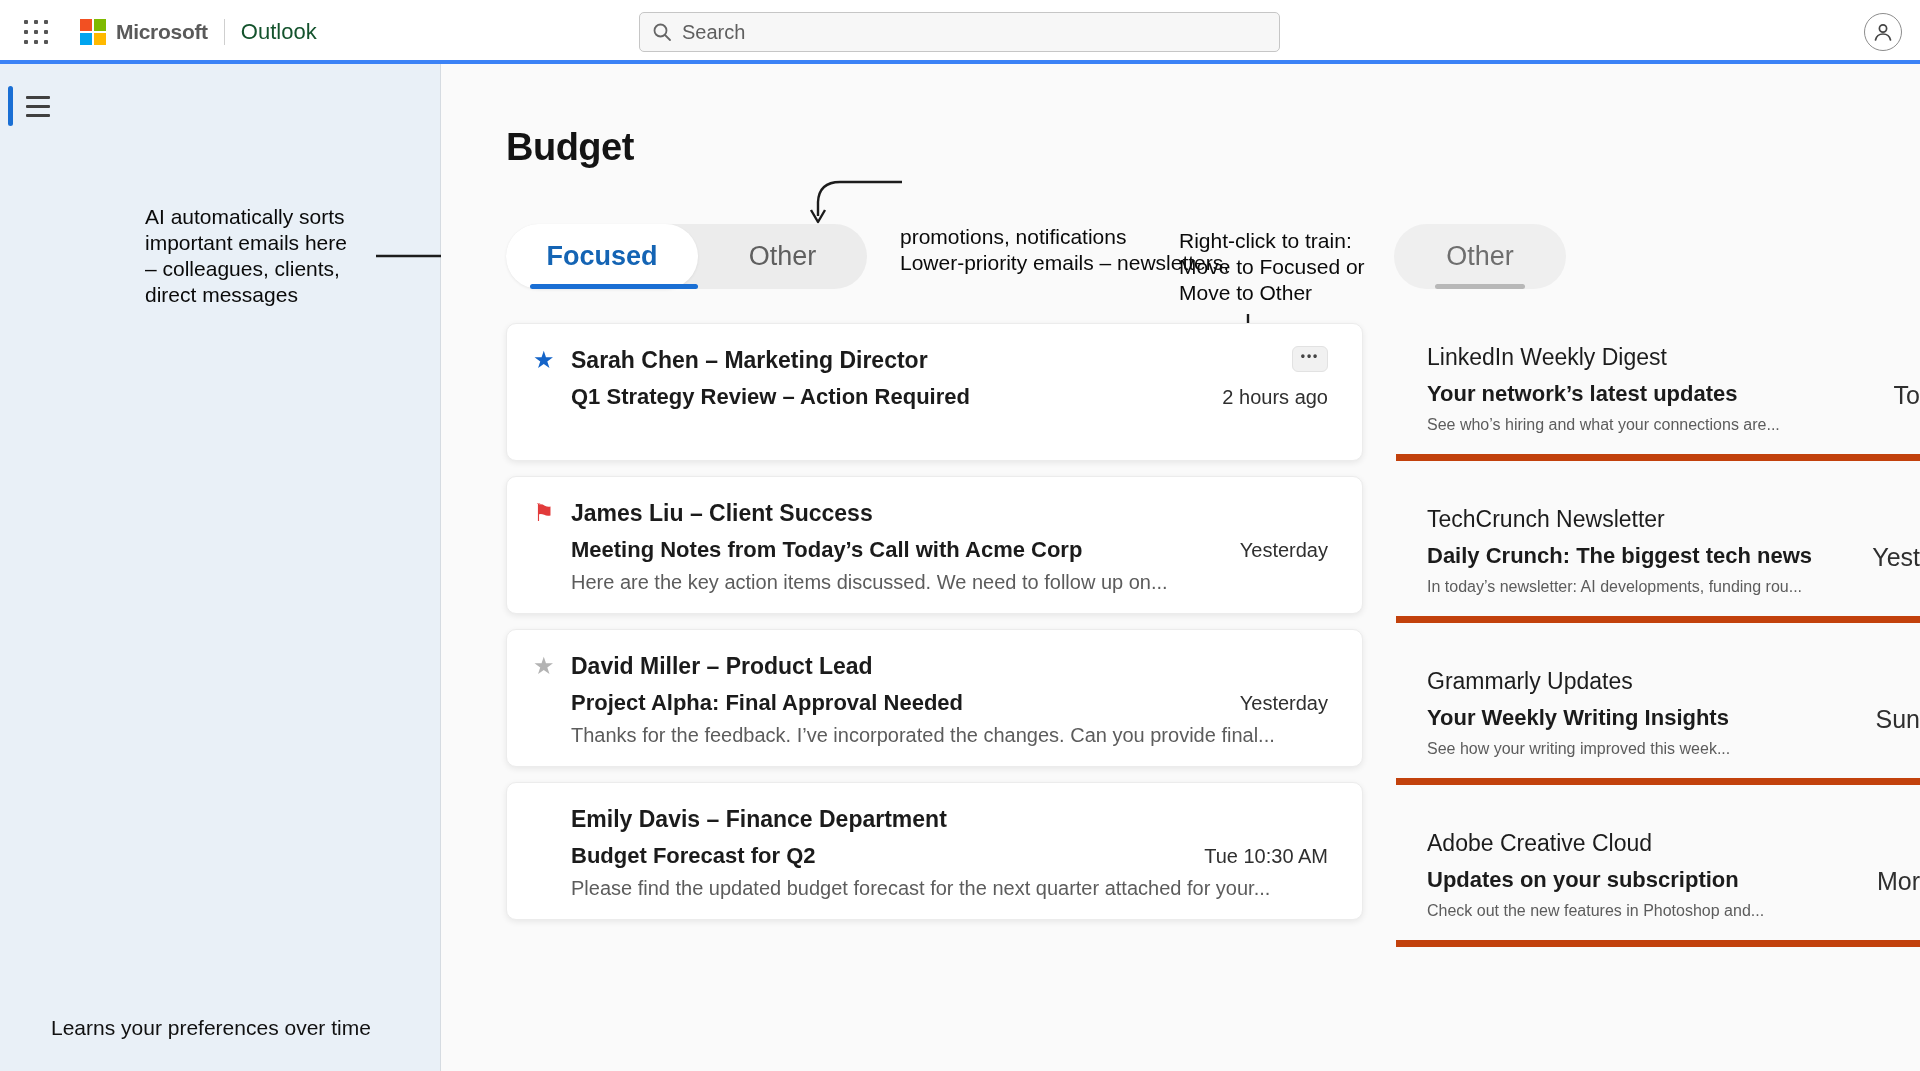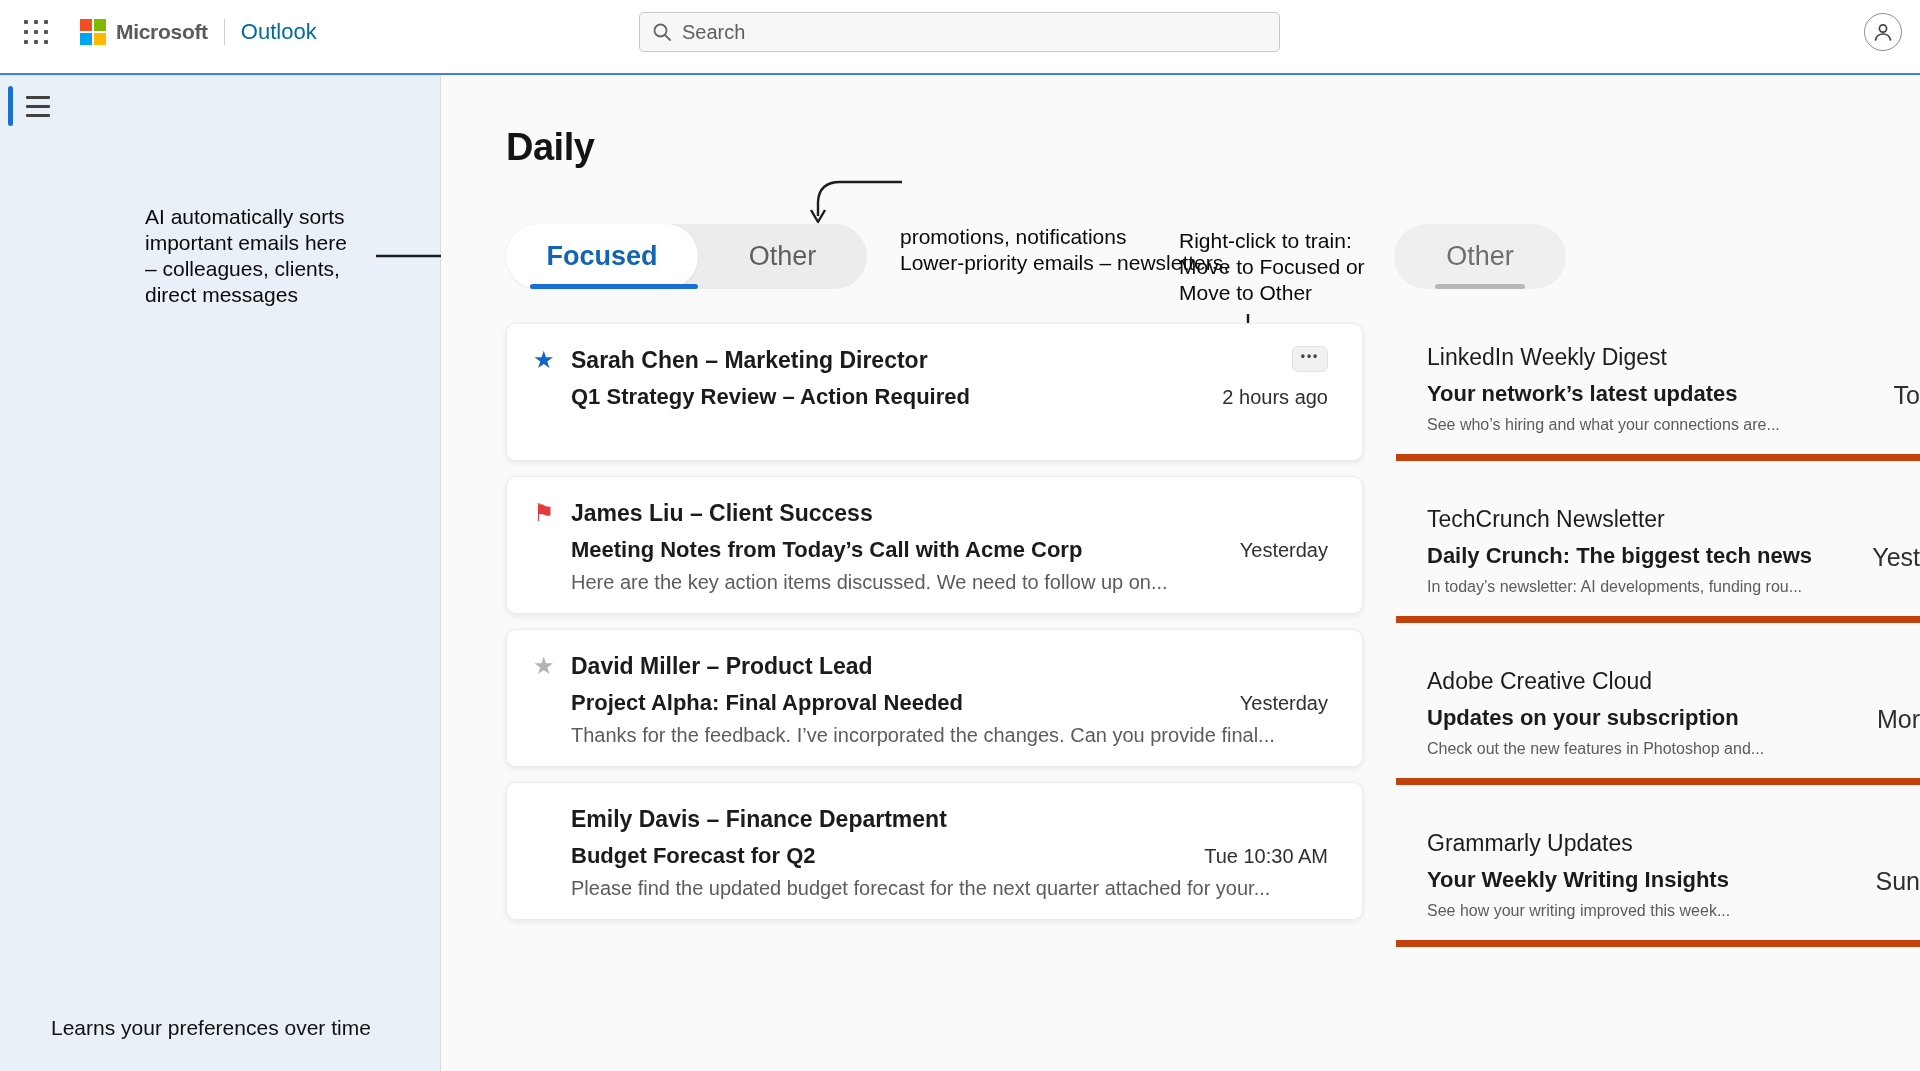--- a/index.html
+++ b/index.html
@@ -1,30 +1,30 @@
 <!DOCTYPE html>
 <html><head>
 <meta charset="utf-8">
 <style>
   * { margin:0; padding:0; box-sizing:border-box; }
   html,body { width:1920px; height:1071px; }
   body { font-family:"Liberation Sans", sans-serif; background:#fff; }
   .screen { position:relative; width:1920px; height:1071px; overflow:hidden; background:#fafafa; }
 
   
-  .topbar { position:absolute; top:0; left:0; width:1920px; height:75px; background:#fff; border-bottom:2px solid #3b82f6; z-index:5; }
+  .topbar { position:absolute; top:0; left:0; width:1920px; height:64px; background:#fff; border-bottom:4px solid #3b82f6; z-index:5; }
   .waffle { position:absolute; left:18px; top:14px; width:36px; height:36px; border:none; background:transparent; cursor:pointer; display:grid; grid-template-columns:repeat(3,6px); grid-template-rows:repeat(3,6px); gap:4px; place-content:center; }
   .waffle i { width:4px; height:4px; background:#555; border-radius:1px; justify-self:center; align-self:center; }
   .brand { position:absolute; left:80px; top:0; height:64px; display:flex; align-items:center; }
   .mslogo { display:grid; grid-template-columns:12px 12px; grid-template-rows:12px 12px; gap:2px; margin-right:10px; }
   .mslogo i:nth-child(1){background:#f25022;} .mslogo i:nth-child(2){background:#7fba00;}
   .mslogo i:nth-child(3){background:#00a4ef;} .mslogo i:nth-child(4){background:#ffb900;}
   .brand-name { font-size:21px; font-weight:700; color:#5a5a5a; letter-spacing:-0.3px; }
   .brand-divider { width:1px; height:26px; background:#cfcfcf; margin:0 16px; }
-  .app-name { font-size:22px; color:#0369a1; }
+  .app-name { font-size:22px; color:#14532d; }
   .searchbox { position:absolute; left:639px; top:12px; width:641px; height:40px; background:#f7f7f7; border:1px solid #c6c6c6; border-radius:5px; display:flex; align-items:center; padding:0 12px; }
   .searchbox input { flex:1; border:none; background:transparent; outline:none; font-size:20px; color:#333; font-family:"Liberation Sans", sans-serif; }
   .searchbox input::placeholder { color:#5f5f5f; }
   .search-ic { margin-right:10px; display:flex; }
   .avatar-btn { position:absolute; right:18px; top:13px; width:38px; height:38px; border-radius:50%; border:1.5px solid #8d8d8d; background:#fff; display:flex; align-items:center; justify-content:center; cursor:pointer; }
 
   
   .sidebar { position:absolute; top:64px; left:0; width:441px; height:1007px; background:#e9f0f7; border-right:1px solid #d5dbe1; }
   .accent-bar { position:absolute; left:8px; top:22px; width:5px; height:40px; border-radius:3px; background:#1a6fd4; }
   .hamburger { position:absolute; left:26px; top:28px; width:32px; height:28px; border:none; background:transparent; cursor:pointer; display:flex; flex-direction:column; justify-content:center; gap:6px; }
@@ -132,21 +132,21 @@
     </div>
     <div class="side-footer">Learns your preferences over time</div>
   </aside>
 
   <svg class="arrow-svg" style="left:374px; top:243px;" width="122" height="26">
     <line x1="2" y1="13" x2="104" y2="13" stroke="#1c1c1c" stroke-width="2.4"></line>
     <polyline points="100,6 113,13 100,20" fill="none" stroke="#1c1c1c" stroke-width="2.4" stroke-linejoin="round"></polyline>
   </svg>
 
   <main class="main">
-    <h1 class="page-title">Daily</h1>
+    <h1 class="page-title">Budget</h1>
 
     <div class="annot" style="left:459px; top:160px;">
       <div>promotions, notifications</div>
       <div>Lower-priority emails – newsletters,</div>
     </div>
     <svg class="arrow-svg" style="left:364px; top:110px;" width="104" height="58">
       <path d="M 97 8 L 35 8 Q 14 8 13 28 L 13 42" fill="none" stroke="#1c1c1c" stroke-width="2.4"></path>
       <polyline points="6,36 13,48 20,36" fill="none" stroke="#1c1c1c" stroke-width="2.4" stroke-linejoin="round"></polyline>
     </svg>
 
@@ -241,33 +241,33 @@
       <div class="oblock">
         <div class="orow1">TechCrunch Newsletter</div>
         <div class="orow2">
           <span class="osubject">Daily Crunch: The biggest tech news</span>
           <span class="otime">Yest</span>
         </div>
         <div class="orow3">In today’s newsletter: AI developments, funding rou...</div>
       </div>
 
       <div class="oblock">
+        <div class="orow1">Grammarly Updates</div>
+        <div class="orow2">
+          <span class="osubject">Your Weekly Writing Insights</span>
+          <span class="otime">Sun</span>
+        </div>
+        <div class="orow3">See how your writing improved this week...</div>
+      </div>
+
+      <div class="oblock">
         <div class="orow1">Adobe Creative Cloud</div>
         <div class="orow2">
           <span class="osubject">Updates on your subscription</span>
           <span class="otime">Mor</span>
         </div>
         <div class="orow3">Check out the new features in Photoshop and...</div>
       </div>
 
-      <div class="oblock">
-        <div class="orow1">Grammarly Updates</div>
-        <div class="orow2">
-          <span class="osubject">Your Weekly Writing Insights</span>
-          <span class="otime">Sun</span>
-        </div>
-        <div class="orow3">See how your writing improved this week...</div>
-      </div>
-
     </div>
   </main>
 
 </div>
 
 </body></html>

